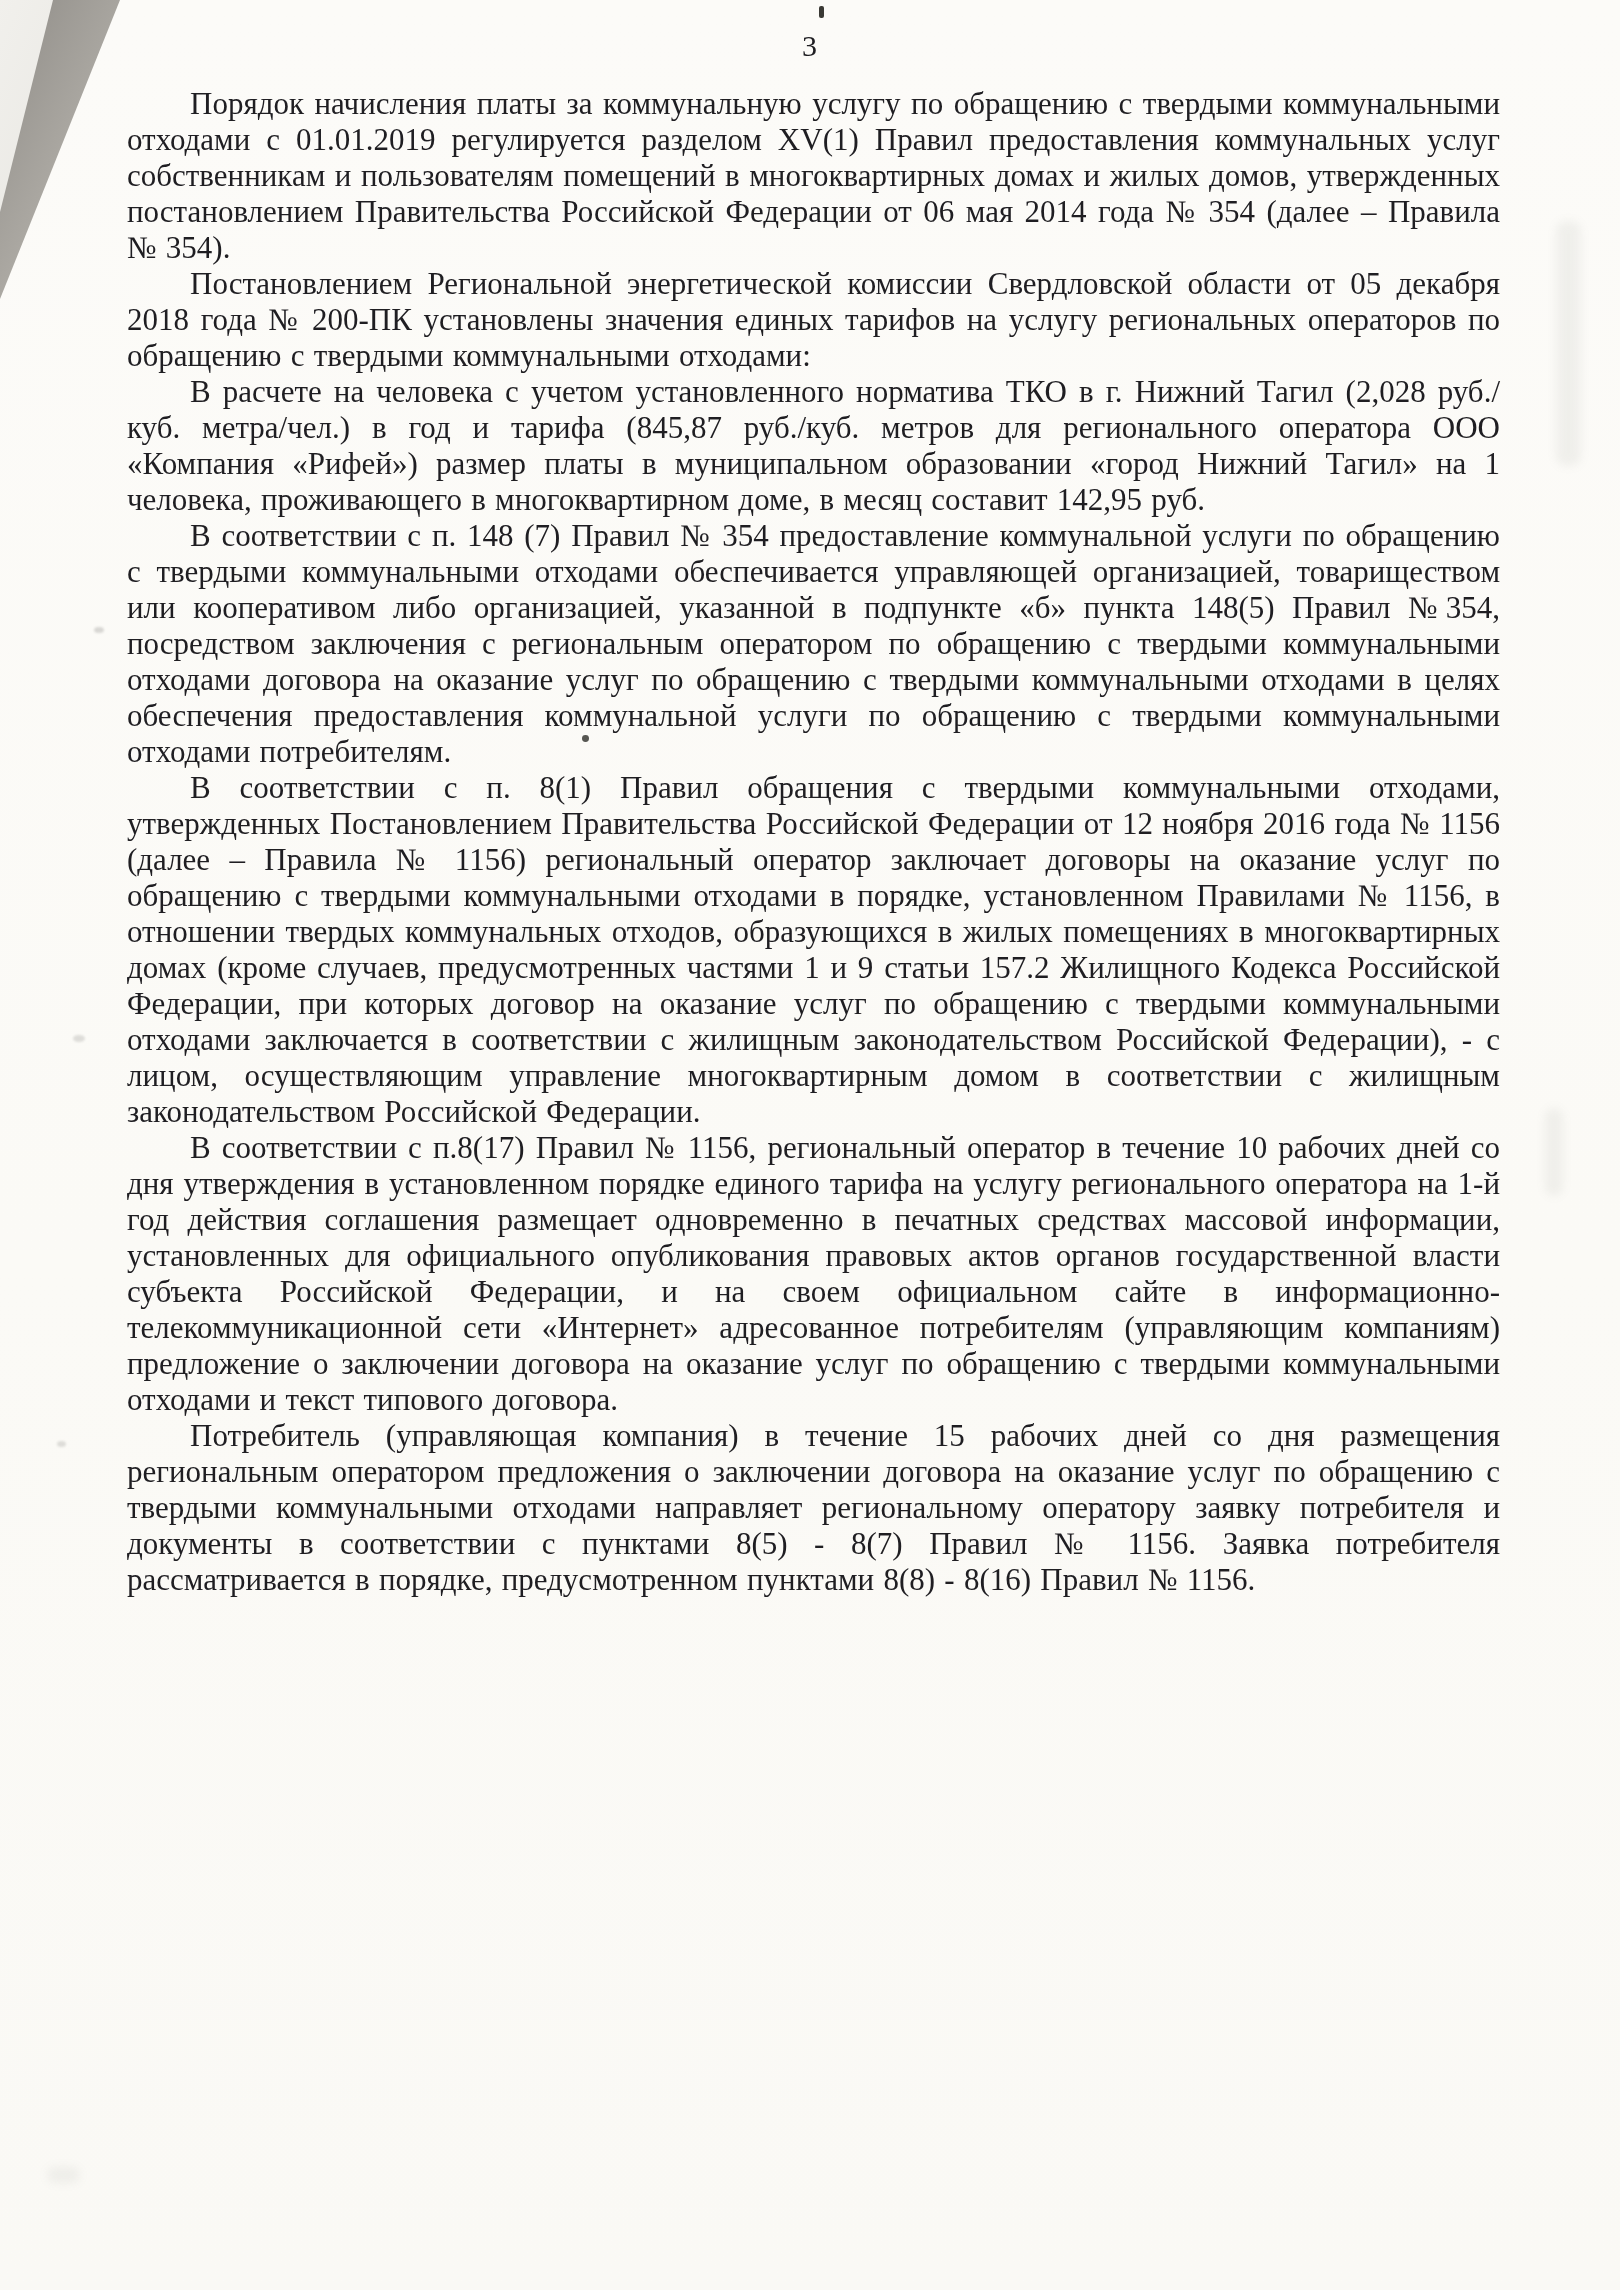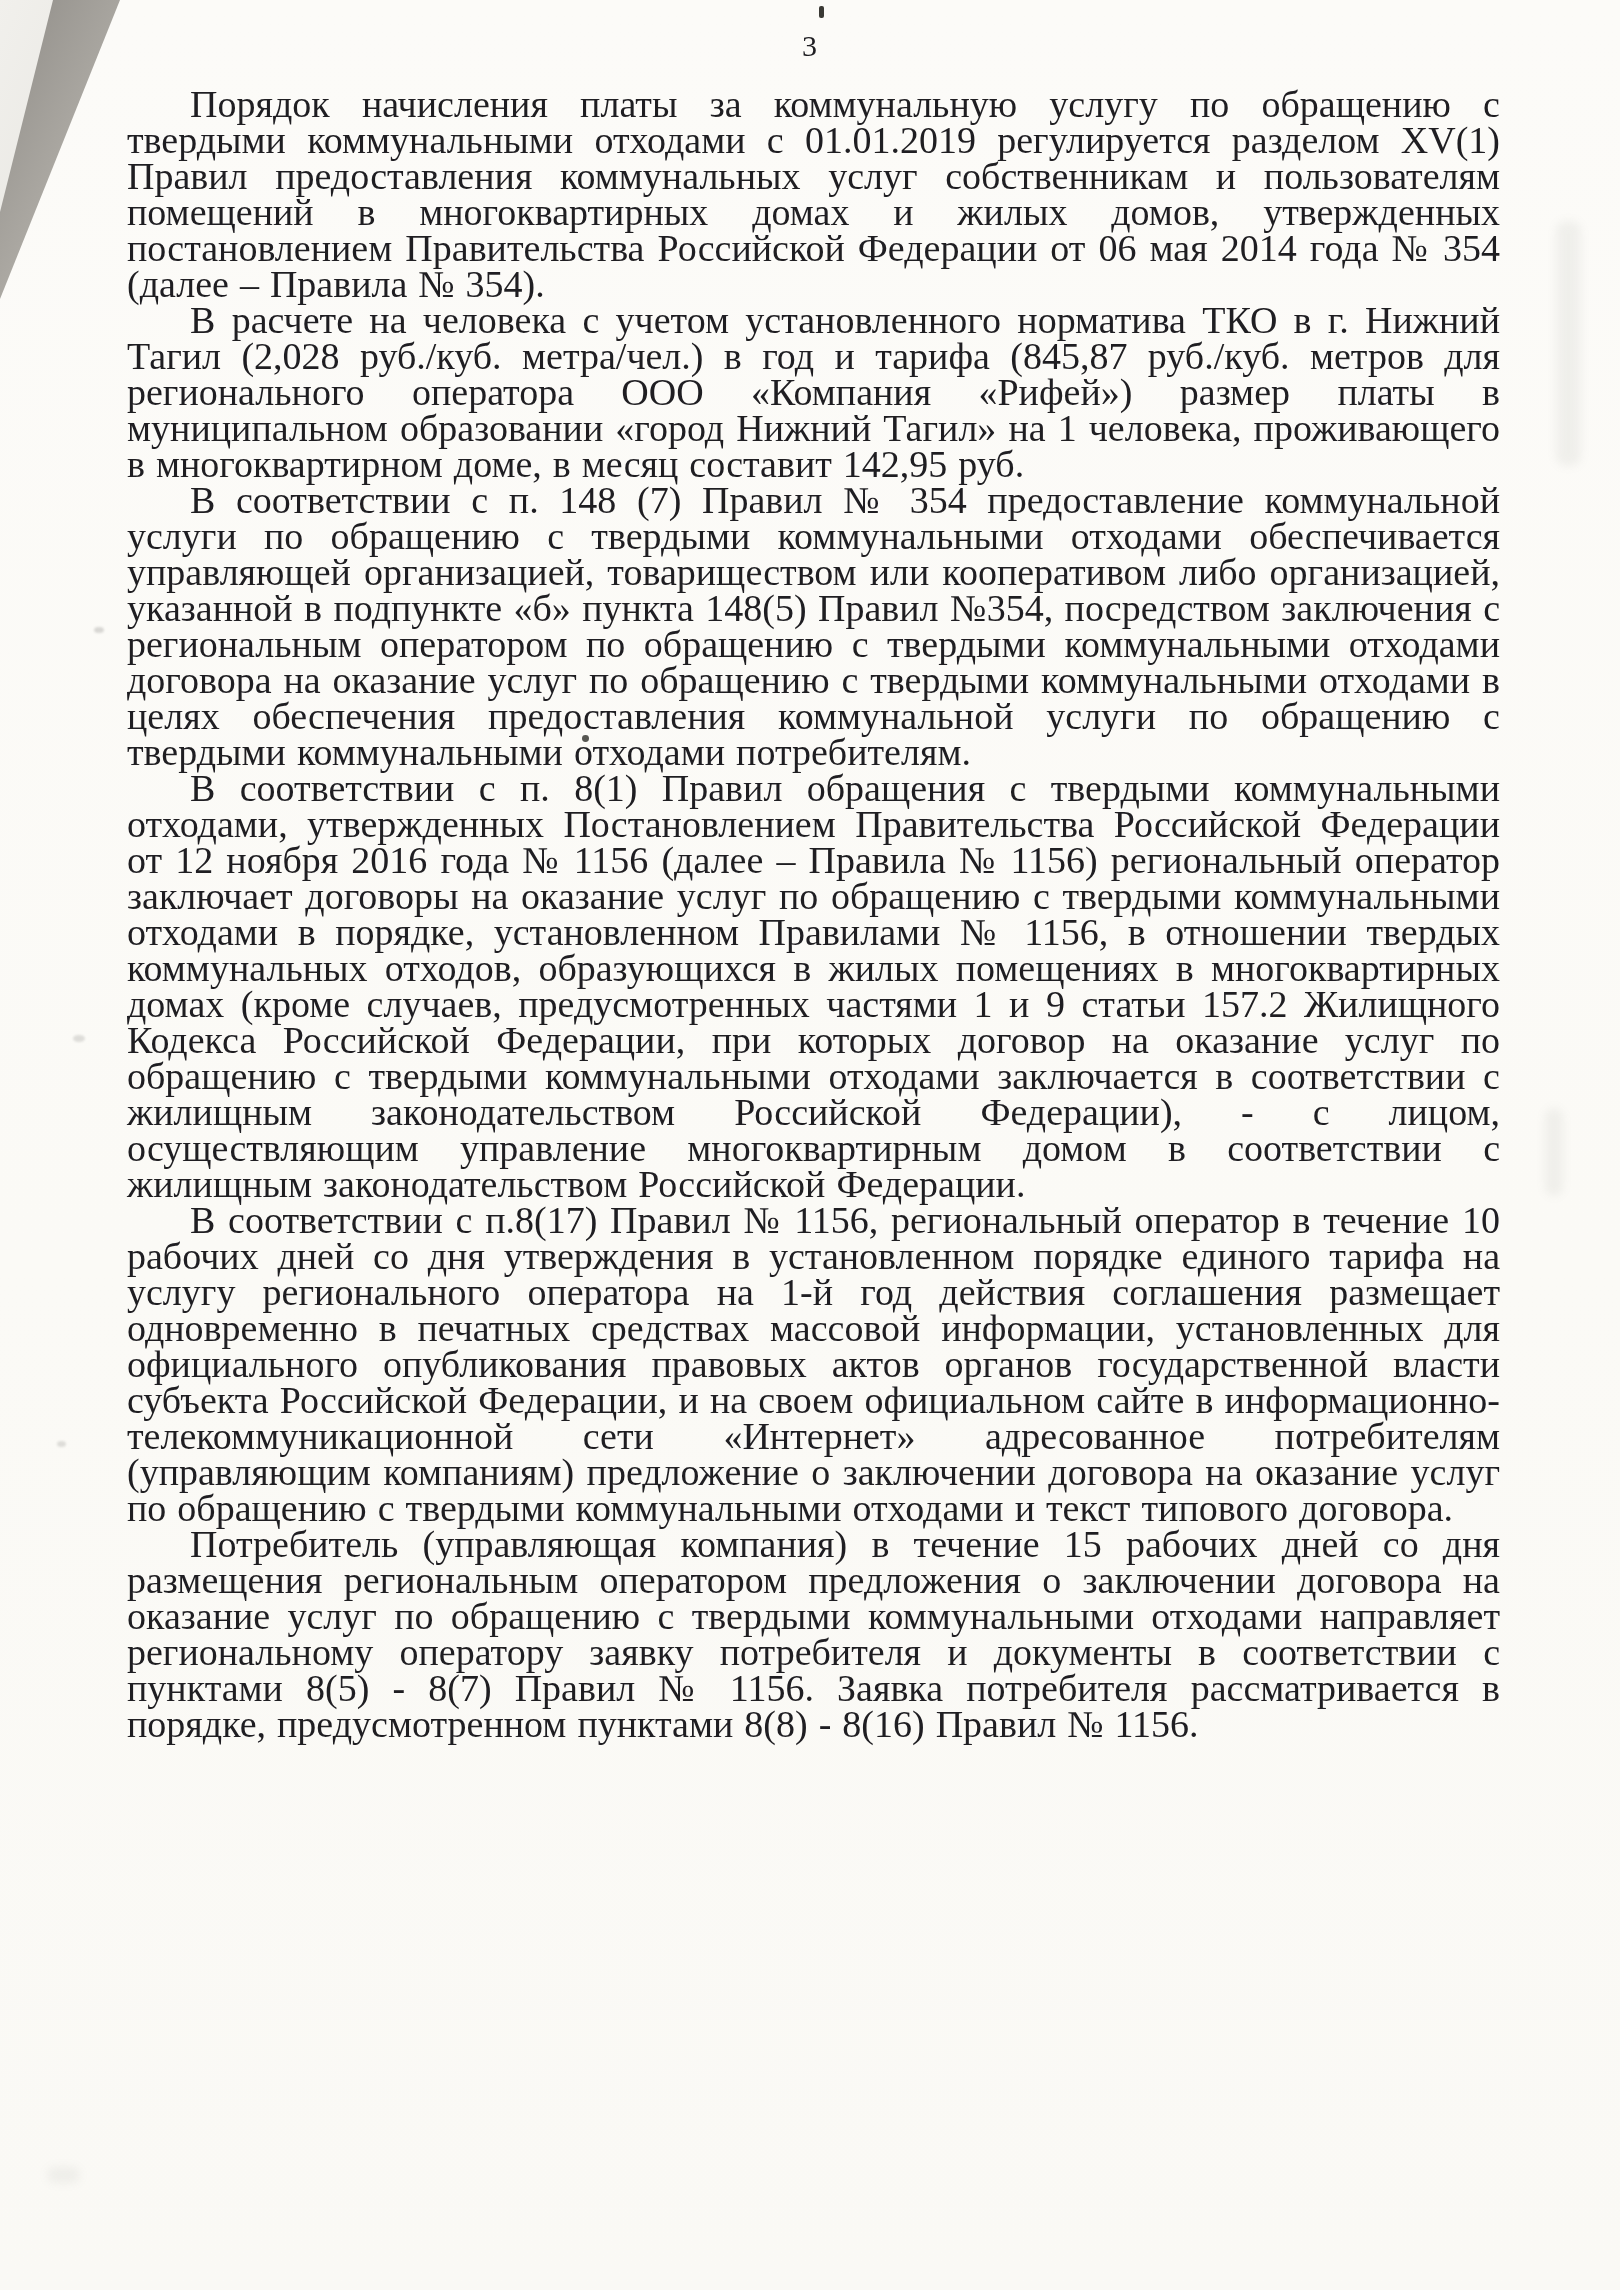--- a/index.html
+++ b/index.html
@@ -45,21 +45,21 @@
 
   .doc-body {
     position: absolute;
     top: 86px;
     left: 127px;
     right: 120px;
   }
   .doc-body p {
     margin: 0;
     padding: 0;
-    font-size: 38px;
+    font-size: 31px;
     line-height: 36px;
     text-align: justify;
     text-indent: 63px;
     word-spacing: 1.5px;
   }
 
   
   .speck {
     position: absolute;
     background: #3a3935;
@@ -95,20 +95,21 @@
   <div class="speck s4"></div>
   <div class="speck s5"></div>
   <div class="smudge m1"></div>
   <div class="smudge m2"></div>
   <div class="smudge m3"></div>
 
   <div class="page-number">3</div>
 
   <div class="doc-body">
     <p>Порядок начисления платы за коммунальную услугу по обращению с твердыми коммунальными отходами с 01.01.2019 регулируется разделом XV(1) Правил предоставления коммунальных услуг собственникам и пользователям помещений в многоквартирных домах и жилых домов, утвержденных постановлением Правительства Российской Федерации от 06 мая 2014 года № 354 (далее – Правила № 354).</p>
+    <p>Постановлением Региональной энергетической комиссии Свердловской области от 05 декабря 2018 года № 200-ПК установлены значения единых тарифов на услугу региональных операторов по обращению с твердыми коммунальными отходами:</p>
     <p>В расчете на человека с учетом установленного норматива ТКО в г. Нижний Тагил (2,028 руб./куб. метра/чел.) в год и тарифа (845,87 руб./куб. метров для регионального оператора ООО «Компания «Рифей») размер платы в муниципальном образовании «город Нижний Тагил» на 1 человека, проживающего в многоквартирном доме, в месяц составит 142,95 руб.</p>
     <p>В соответствии с п. 148 (7) Правил № 354 предоставление коммунальной услуги по обращению с твердыми коммунальными отходами обеспечивается управляющей организацией, товариществом или кооперативом либо организацией, указанной в подпункте «б» пункта 148(5) Правил №354, посредством заключения с региональным оператором по обращению с твердыми коммунальными отходами договора на оказание услуг по обращению с твердыми коммунальными отходами в целях обеспечения предоставления коммунальной услуги по обращению с твердыми коммунальными отходами потребителям.</p>
     <p>В соответствии с п. 8(1) Правил обращения с твердыми коммунальными отходами, утвержденных Постановлением Правительства Российской Федерации от 12 ноября 2016 года № 1156 (далее – Правила № 1156) региональный оператор заключает договоры на оказание услуг по обращению с твердыми коммунальными отходами в порядке, установленном Правилами № 1156, в отношении твердых коммунальных отходов, образующихся в жилых помещениях в многоквартирных домах (кроме случаев, предусмотренных частями 1 и 9 статьи 157.2 Жилищного Кодекса Российской Федерации, при которых договор на оказание услуг по обращению с твердыми коммунальными отходами заключается в соответствии с жилищным законодательством Российской Федерации), - с лицом, осуществляющим управление многоквартирным домом в соответствии с жилищным законодательством Российской Федерации.</p>
     <p>В соответствии с п.8(17) Правил № 1156, региональный оператор в течение 10 рабочих дней со дня утверждения в установленном порядке единого тарифа на услугу регионального оператора на 1-й год действия соглашения размещает одновременно в печатных средствах массовой информации, установленных для официального опубликования правовых актов органов государственной власти субъекта Российской Федерации, и на своем официальном сайте в информационно-телекоммуникационной сети «Интернет» адресованное потребителям (управляющим компаниям) предложение о заключении договора на оказание услуг по обращению с твердыми коммунальными отходами и текст типового договора.</p>
     <p>Потребитель (управляющая компания) в течение 15 рабочих дней со дня размещения региональным оператором предложения о заключении договора на оказание услуг по обращению с твердыми коммунальными отходами направляет региональному оператору заявку потребителя и документы в соответствии с пунктами 8(5) - 8(7) Правил № 1156. Заявка потребителя рассматривается в порядке, предусмотренном пунктами 8(8) - 8(16) Правил № 1156.</p>
   </div>
 
 </div>
 
 

